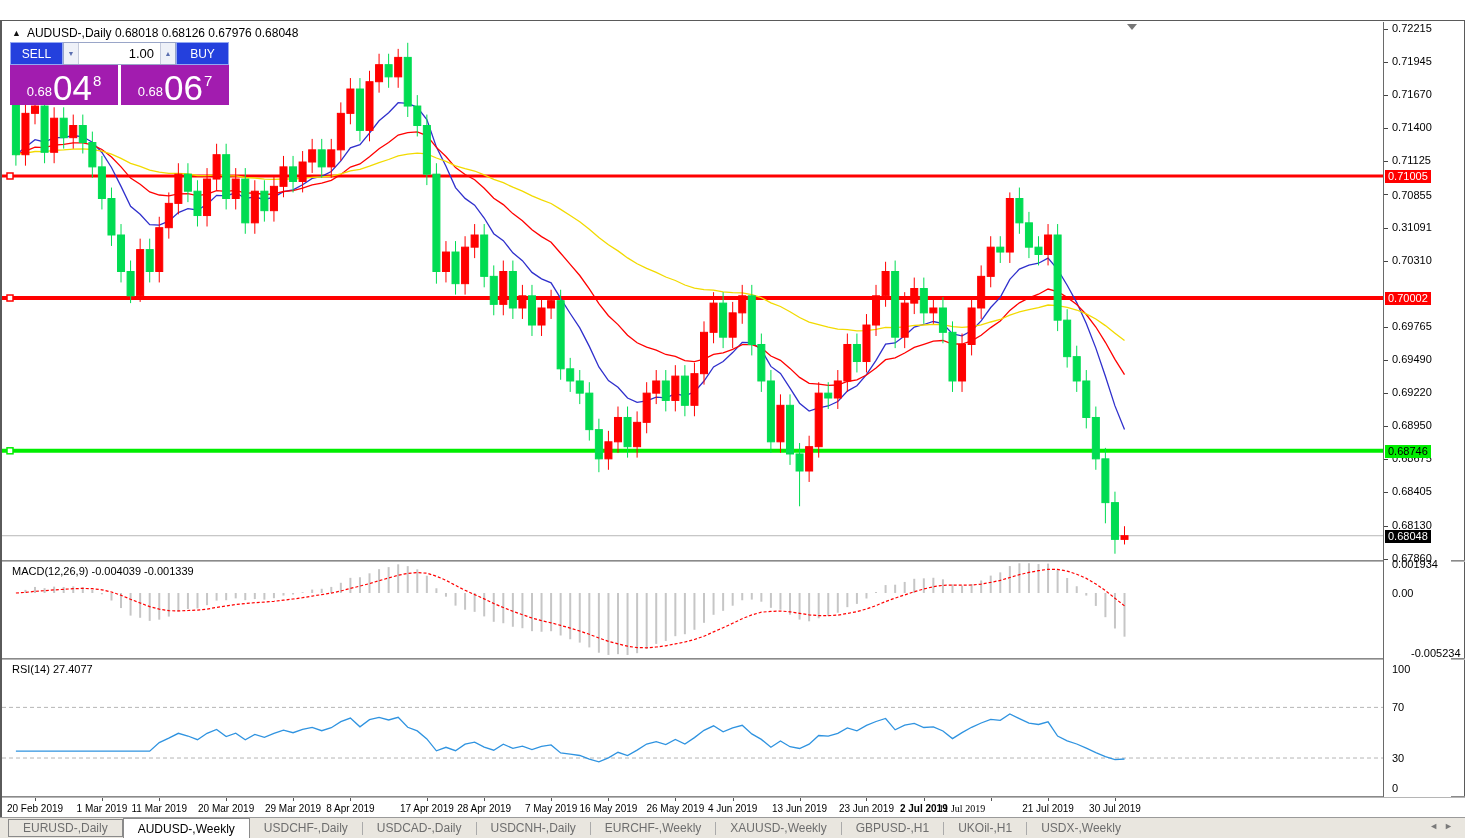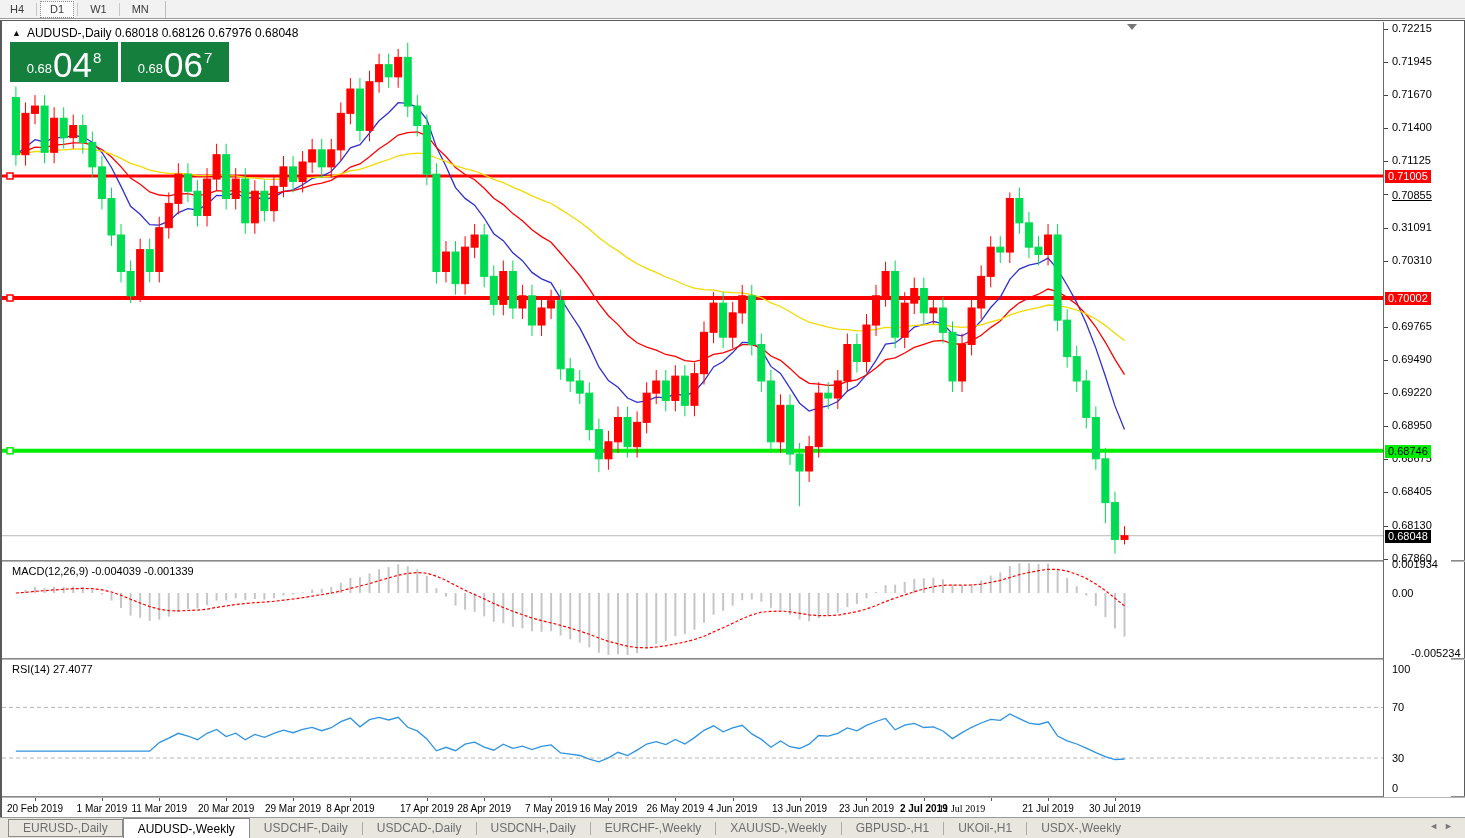--- a/index.html
+++ b/index.html
@@ -32,21 +32,21 @@
   #oneclick{position:absolute;left:8px;top:21px;width:219px;height:63px;}
   .oc-row1{display:flex;height:23px;}
   .oc-btn{width:53px;background:#2440dd;border:1px solid #93a7f2;color:#fff;font-size:12px;
           display:flex;align-items:center;justify-content:center;cursor:default;}
   .oc-spin{flex:1;display:flex;border:1px solid #9aa6c8;background:#fff;}
   .oc-spin-btn{width:15px;background:#eef1f8;border-right:1px solid #c5cbdc;display:flex;align-items:center;justify-content:center;
                font-size:7px;color:#5a6fb0;}
   .oc-spin-btn.up{border-right:none;border-left:1px solid #c5cbdc;}
   .oc-vol{flex:1;font-size:13px;color:#000;display:flex;align-items:center;justify-content:flex-end;padding-right:6px;}
   .oc-row2{display:flex;height:40px;margin-top:0px;gap:3px;}
-  .oc-price{flex:1;background:#15803d;color:#fff;display:flex;align-items:flex-end;justify-content:center;
+  .oc-price{flex:1;background:#a21caf;color:#fff;display:flex;align-items:flex-end;justify-content:center;
             padding-bottom:2px;cursor:default;}
   .oc-price .frac{font-size:13px;margin-bottom:4px;}
   .oc-price .big{font-size:35px;line-height:30px;margin:0 1px;}
   .oc-price .sup{font-size:15px;margin-bottom:14px;}
   
   .ind-label{position:absolute;left:10px;top:3px;font-size:11px;color:#000;}
   
   #date-axis{position:absolute;left:0;top:777px;width:1463px;height:19px;background:#fff;}
   .date-label{position:absolute;top:5px;font-size:10px;color:#000;white-space:nowrap;transform:translateX(-50%);}
   .date-tick{position:absolute;top:0;width:1px;height:3px;background:#555;}
@@ -58,30 +58,20 @@
   .tab.active{background:#fff;border:1px solid #8a8a8a;border-bottom:none;color:#000;margin-top:0;}
   .tab-sep{width:1px;height:13px;background:#aaa;align-self:center;}
   #tab-arrows{position:absolute;right:6px;top:821px;font-size:9px;color:#7a7a7a;letter-spacing:6px;}
   svg{position:absolute;left:0;top:0;}
 </style>
 </head>
 <body>
 
 <div id="screen">
 
-  <div id="toolbar">
-    <div class="tf-btn">H4</div>
-    <div class="tf-sep"></div>
-    <div class="tf-btn active">D1</div>
-    <div class="tf-sep"></div>
-    <div class="tf-btn">W1</div>
-    <div class="tf-sep"></div>
-    <div class="tf-btn">MN</div>
-    <div class="tf-sep2"></div>
-  </div>
 
   <div id="chartwin">
 
     <div class="pane" id="pane-main">
         <svg width="1381" height="538">
           <line x1="0" y1="154" x2="1381" y2="154" stroke="#ff0000" stroke-width="3"></line>
           <rect x="5" y="151" width="6" height="6" fill="#fff" stroke="#ff0000" stroke-width="1.5"></rect>
           <line x1="0" y1="276.01494999999977" x2="1381" y2="276.01494999999977" stroke="#ff0000" stroke-width="4"></line>
           <rect x="5" y="273.01494999999977" width="6" height="6" fill="#fff" stroke="#ff0000" stroke-width="1.5"></rect>
           <line x1="0" y1="428.80735" x2="1381" y2="428.80735" stroke="#00ee00" stroke-width="4"></line>
@@ -466,21 +456,21 @@
         <div class="tick-label" style="top: 0.8035px;">0.72215</div>
         <div class="tick-dash" style="top: 6.8035px;"></div>
         <div class="tick-label" style="top: 33.649px;">0.71945</div>
         <div class="tick-dash" style="top: 39.649px;"></div>
         <div class="tick-label" style="top: 67.1027px;">0.71670</div>
         <div class="tick-dash" style="top: 73.1027px;"></div>
         <div class="tick-label" style="top: 99.9482px;">0.71400</div>
         <div class="tick-dash" style="top: 105.948px;"></div>
         <div class="tick-label" style="top: 133.402px;">0.71125</div>
         <div class="tick-dash" style="top: 139.402px;"></div>
-        <div class="tick-label" style="top: 168px; text-decoration: underline;">0.70855</div>
+        <div class="tick-label" style="top: 168px;">0.70855</div>
         <div class="tick-dash" style="top: 172.247px;"></div>
         <div class="tick-label" style="top: 199.701px;">0.31091</div>
         <div class="tick-dash" style="top: 205.701px;"></div>
         <div class="tick-label" style="top: 232.547px;">0.70310</div>
         <div class="tick-dash" style="top: 238.547px;"></div>
         <div class="tick-label" style="top: 298.846px;">0.69765</div>
         <div class="tick-dash" style="top: 304.846px;"></div>
         <div class="tick-label" style="top: 332.3px;">0.69490</div>
         <div class="tick-dash" style="top: 338.3px;"></div>
         <div class="tick-label" style="top: 365.145px;">0.69220</div>
@@ -545,20 +535,29 @@
         <div class="date-tick" style="left: 1046.06px;"></div>
         <div class="date-label" style="left: 1112.95px;">30 Jul 2019</div>
         <div class="date-tick" style="left: 1112.95px;"></div>
       </div>
 
     <div id="sym-header">
       <span id="collapse-tri">▲</span>
       <span>AUDUSD-,Daily  0.68018 0.68126 0.67976 0.68048</span>
     </div>
     <div id="oneclick">
+      <div class="oc-row1">
+        <div class="oc-btn">SELL</div>
+        <div class="oc-spin">
+          <div class="oc-spin-btn">▼</div>
+          <div class="oc-vol">1.00</div>
+          <div class="oc-spin-btn up">▲</div>
+        </div>
+        <div class="oc-btn">BUY</div>
+      </div>
       <div class="oc-row2">
         <div class="oc-price">
           <span class="frac">0.68</span>
             <span class="big">04</span>
             <span class="sup">8</span>
         </div>
         <div class="oc-price">
           <span class="frac">0.68</span>
             <span class="big">06</span>
             <span class="sup">7</span>

